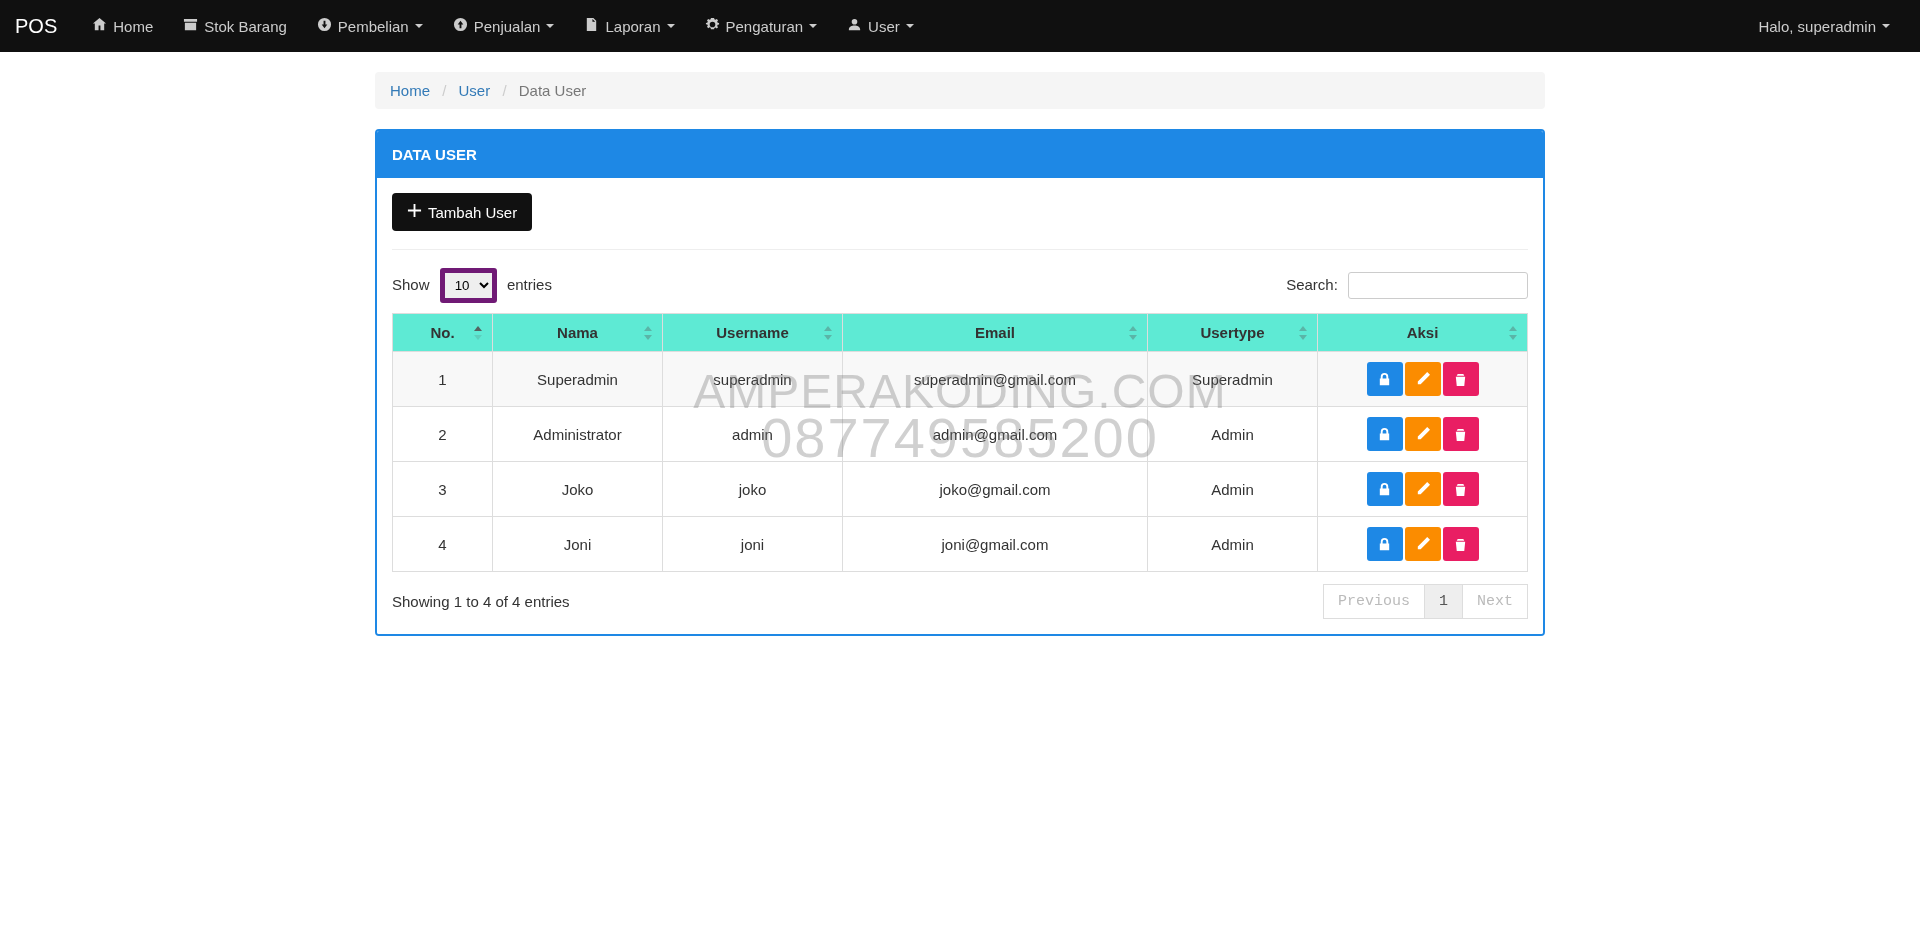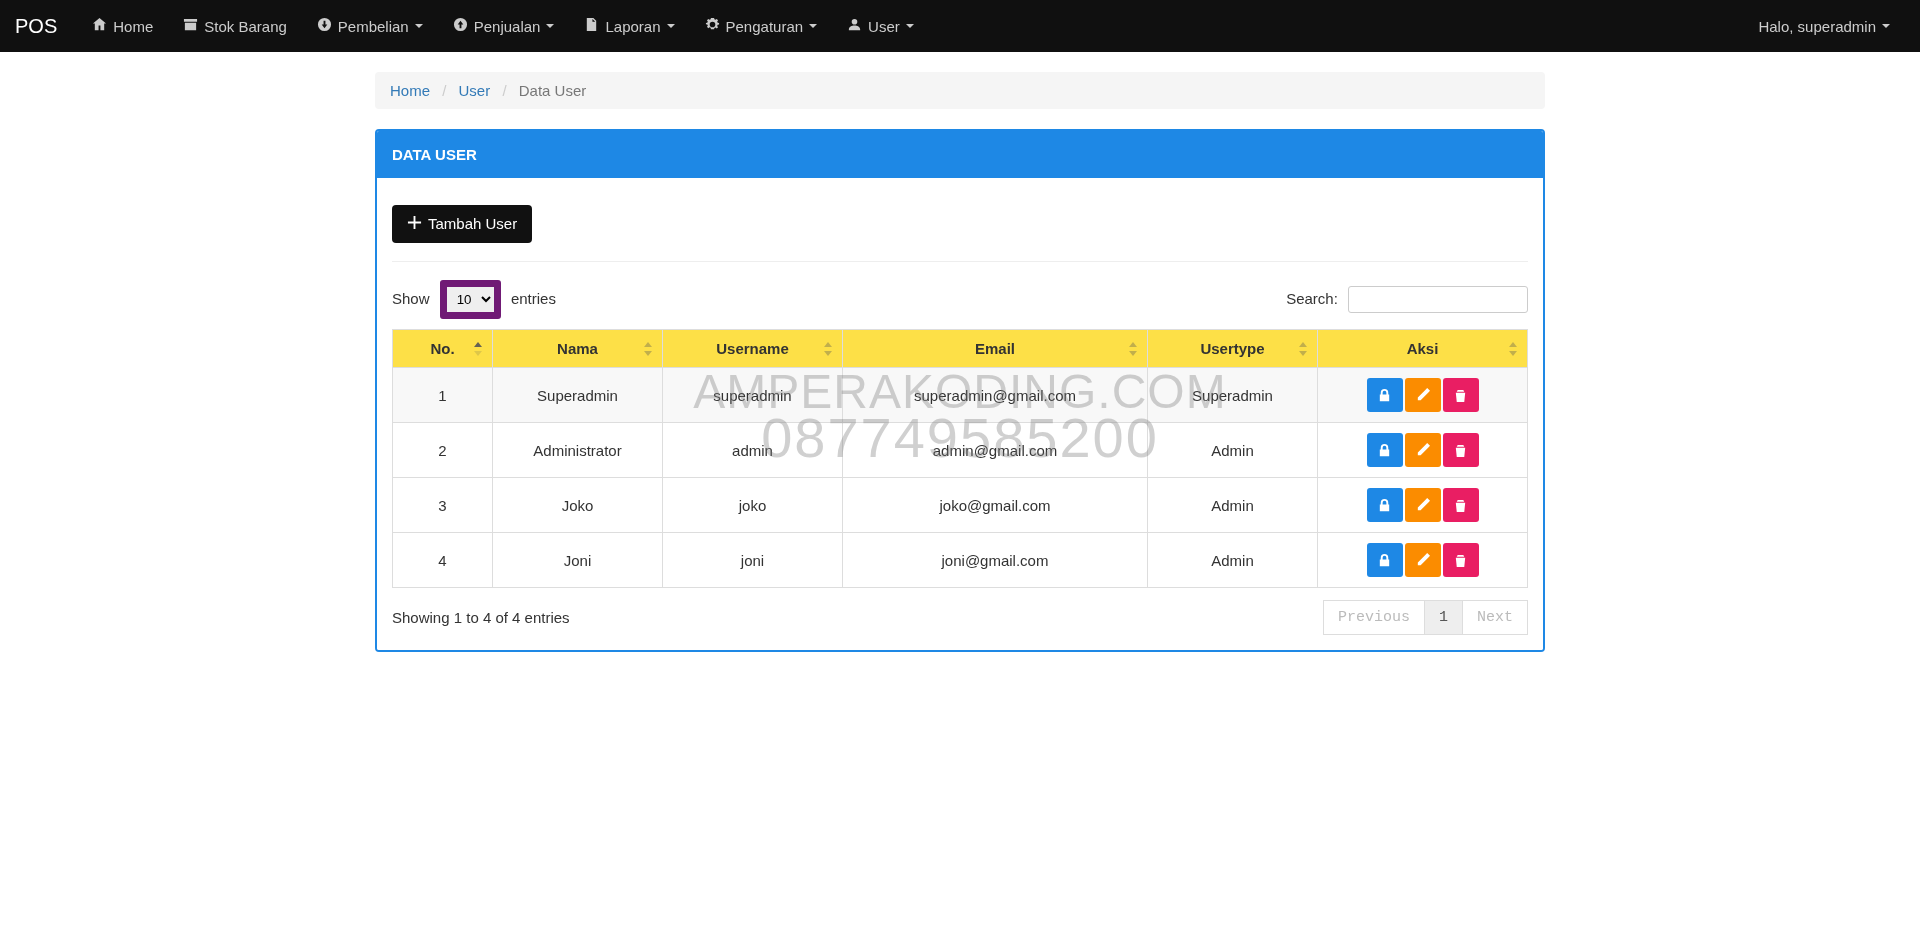--- a/index.html
+++ b/index.html
@@ -17,33 +17,33 @@
 .breadcrumb { background: #f5f5f5; border-radius: 4px; padding: 10px 15px; margin-bottom: 20px; font-size: 15px; }
 .breadcrumb .crumb { display: inline; }
 .breadcrumb a { color: #337ab7; text-decoration: none; }
 .breadcrumb .sep { color: #ccc; margin: 0 8px; }
 .breadcrumb .active { color: #777; }
 
 .panel { border: 2px solid #1E88E5; border-radius: 4px; overflow: hidden; }
 .panel-heading { background: #1E88E5; color: #fff; padding: 15px; font-weight: bold; font-size: 15px; }
 .panel-body { padding: 15px; background: #fff; }
 
-.btn { display: inline-flex; align-items: flex-start; padding: 9px 14px; border-radius: 4px; border: 1px solid transparent; font-size: 15px; cursor: pointer; margin-top: 12px; }
+.btn { display: inline-flex; align-items: center; padding: 9px 14px; border-radius: 4px; border: 1px solid transparent; font-size: 15px; cursor: pointer; }
 .btn-black { background: #111; color: #fff; }
 .btn .icon { margin-right: 6px; }
 
 hr.sep { border: 0; border-top: 1px solid #eee; margin: 18px 0; }
 
 .datatable-top { display: flex; align-items: center; justify-content: space-between; margin-bottom: 10px; font-size: 15px; }
-.datatable-top .length select { padding: 4px 6px; margin: 0 6px; border: 7px solid #701a75; border-radius: 3px; }
+.datatable-top .length select { padding: 4px 6px; margin: 0 6px; border: 5px solid #701a75; border-radius: 3px; }
 .datatable-top .search input { border: 1px solid #ccc; border-radius: 3px; padding: 5px 8px; margin-left: 6px; width: 180px; }
 
 table.data { width: 100%; border-collapse: collapse; }
 table.data th, table.data td { border: 1px solid #ddd; padding: 10px 12px; text-align: center; font-size: 15px; }
-table.data thead th { background: #fde047; font-weight: bold; position: relative; }
+table.data thead th { background: #5eead4; font-weight: bold; position: relative; }
 table.data tbody tr:first-child td { background: #f8f8f8; }
 
 .sort-icon { display: inline-block; width: 12px; height: 14px; margin-left: 4px; vertical-align: middle; opacity: 0.35; position: absolute; right: 8px; top: 50%; transform: translateY(-50%); }
 .sort-icon::before, .sort-icon::after { content: ""; position: absolute; left: 2px; border-left: 4px solid transparent; border-right: 4px solid transparent; }
 .sort-icon::before { top: 0; border-bottom: 5px solid #555; }
 .sort-icon::after { bottom: 0; border-top: 5px solid #555; }
 th.sorted .sort-icon { opacity: 0.9; }
 th.sorted .sort-icon::after { opacity: 0.2; }
 
 .action-btn { display: inline-flex; align-items: center; justify-content: center; width: 36px; height: 34px; color: #fff; border-radius: 3px; margin: 0 1px; cursor: pointer; }

